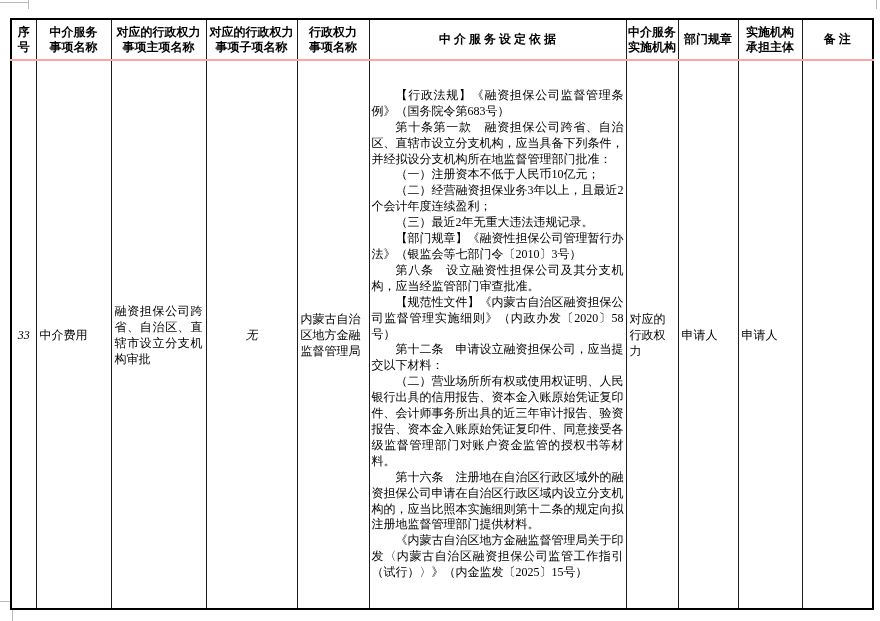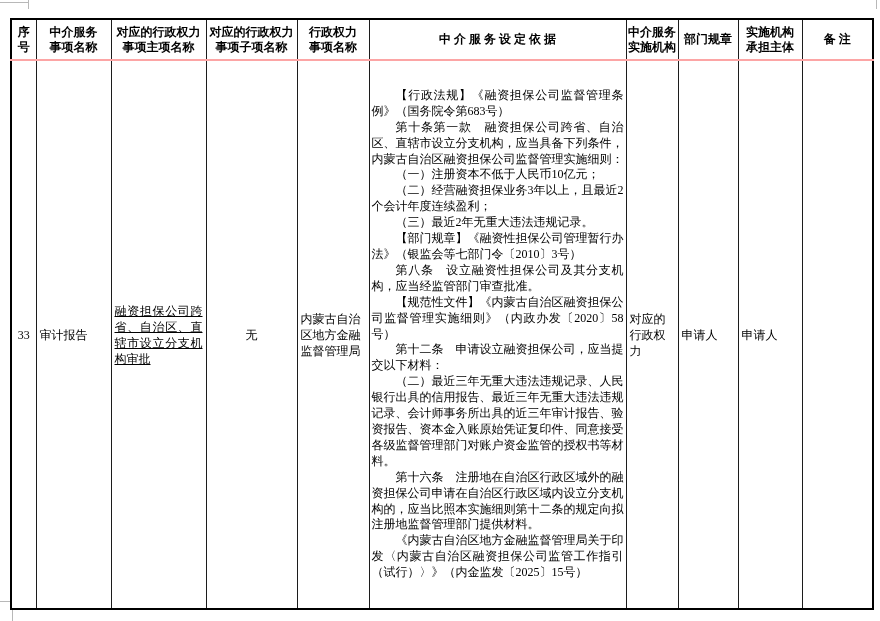--- a/index.html
+++ b/index.html
@@ -45,23 +45,23 @@
     padding: 1px 1px;
   }
   .doc-table tbody tr {
     height: 549px;
   }
   .doc-table td {
     font-size: 12px;
     line-height: 16px;
     padding: 2px 3px;
   }
-  td.cell-center { text-align: center; }
+  td.cell-center { text-align: center; font-style: italic; }
   td.cell-left   { text-align: left; }
-  td.cell-justify { text-align: justify; text-decoration: underline; }
+  td.cell-justify { text-align: justify; }
   td.cell-basis {
     padding: 8px 2px;
     vertical-align: middle;
   }
   td.cell-basis p {
     margin: 0;
     text-indent: 2em;
     text-align: justify;
     line-height: 15.9px;
     word-break: break-all;
@@ -118,35 +118,35 @@
 实施机构</th>
         <th>部门规章</th>
         <th>实施机构
 承担主体</th>
         <th>备  注</th>
       </tr>
     </thead>
     <tbody>
       <tr>
         <td class="cell-center">33</td>
-        <td class="cell-left">审计报告</td>
+        <td class="cell-left">中介费用</td>
         <td class="cell-justify cell-wrap">融资担保公司跨省、自治区、直辖市设立分支机构审批</td>
         <td class="cell-center">无</td>
         <td class="cell-left cell-wrap">内蒙古自治区地方金融监督管理局</td>
         <td class="cell-basis">
           <p>【行政法规】《融资担保公司监督管理条例》（国务院令第683号）</p>
-          <p>第十条第一款　融资担保公司跨省、自治区、直辖市设立分支机构，应当具备下列条件，内蒙古自治区融资担保公司监督管理实施细则：</p>
+          <p>第十条第一款　融资担保公司跨省、自治区、直辖市设立分支机构，应当具备下列条件，并经拟设分支机构所在地监督管理部门批准：</p>
           <p>（一）注册资本不低于人民币10亿元；</p>
           <p>（二）经营融资担保业务3年以上，且最近2个会计年度连续盈利；</p>
           <p>（三）最近2年无重大违法违规记录。</p>
           <p>【部门规章】《融资性担保公司管理暂行办法》（银监会等七部门令〔2010〕3号）</p>
           <p>第八条　设立融资性担保公司及其分支机构，应当经监管部门审查批准。</p>
           <p>【规范性文件】《内蒙古自治区融资担保公司监督管理实施细则》（内政办发〔2020〕58号）</p>
           <p>第十二条　申请设立融资担保公司，应当提交以下材料：</p>
-          <p>（二）最近三年无重大违法违规记录、人民银行出具的信用报告、最近三年无重大违法违规记录、会计师事务所出具的近三年审计报告、验资报告、资本金入账原始凭证复印件、同意接受各级监督管理部门对账户资金监管的授权书等材料。</p>
+          <p>（二）营业场所所有权或使用权证明、人民银行出具的信用报告、资本金入账原始凭证复印件、会计师事务所出具的近三年审计报告、验资报告、资本金入账原始凭证复印件、同意接受各级监督管理部门对账户资金监管的授权书等材料。</p>
           <p>第十六条　注册地在自治区行政区域外的融资担保公司申请在自治区行政区域内设立分支机构的，应当比照本实施细则第十二条的规定向拟注册地监督管理部门提供材料。</p>
           <p>《内蒙古自治区地方金融监督管理局关于印发〈内蒙古自治区融资担保公司监管工作指引（试行）〉》（内金监发〔2025〕15号）</p>
         </td>
         <td class="cell-left cell-wrap">对应的行政权力</td>
         <td class="cell-left">申请人</td>
         <td class="cell-left">申请人</td>
         <td class="cell-left"></td>
       </tr>
     </tbody>
   </table>

